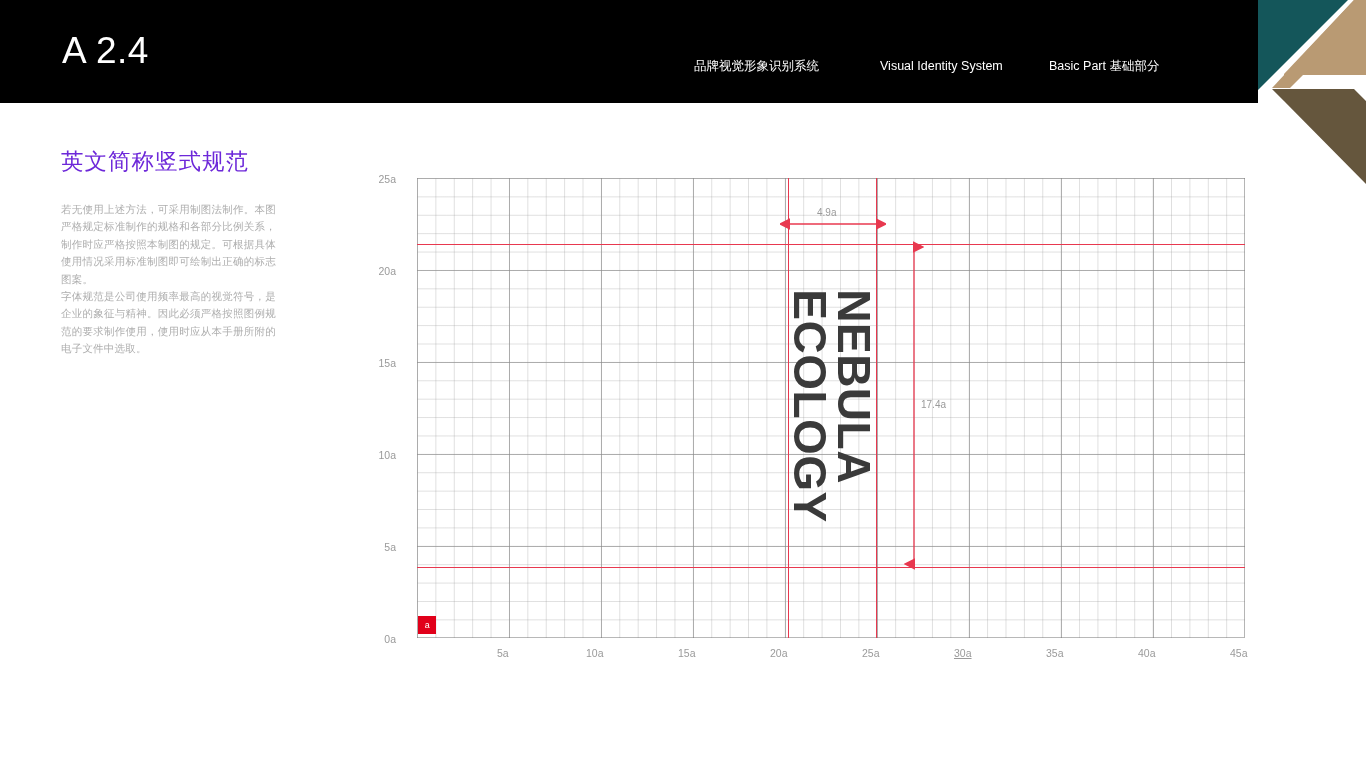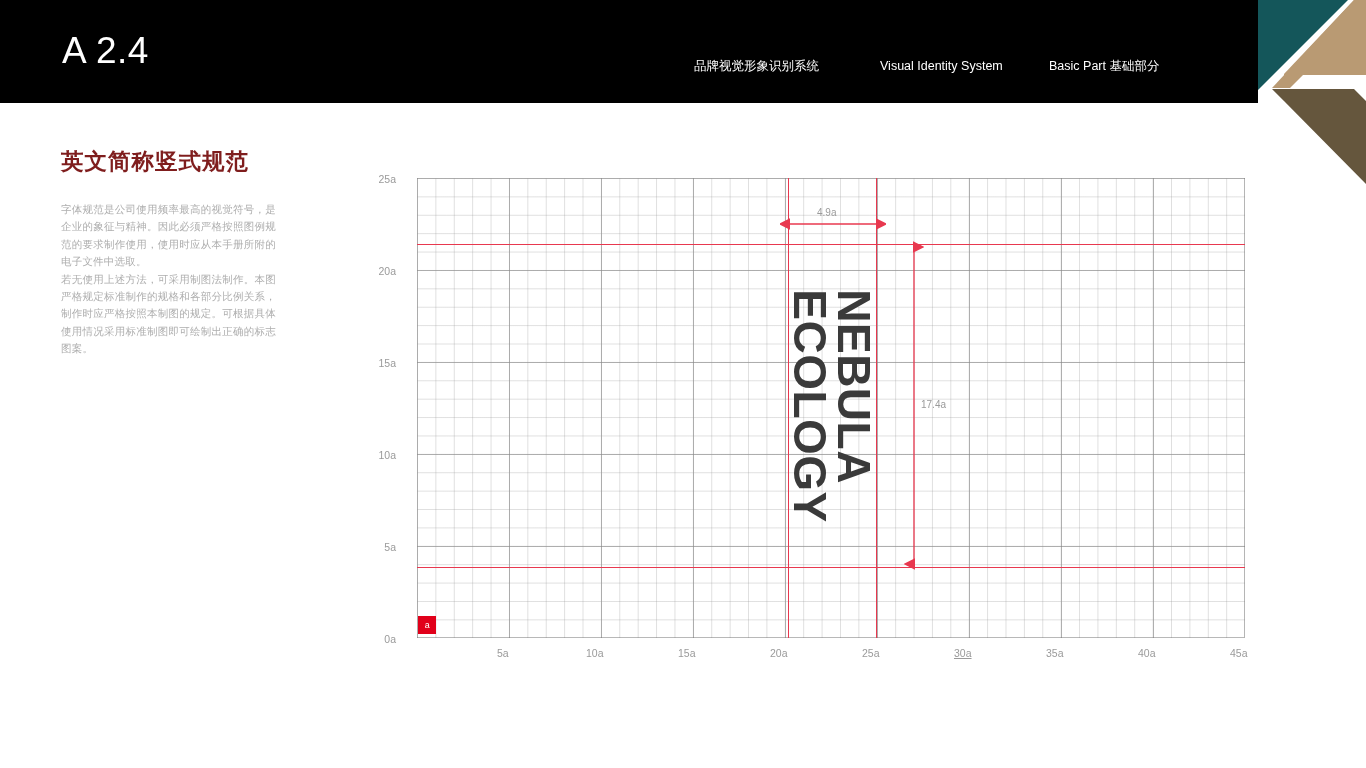--- a/index.html
+++ b/index.html
@@ -35,21 +35,21 @@
   .header-sub.cn  { left:694px; top:0; }
   .header-sub.en  { left:834px; top:0;margin-left:46px; }
   .header-sub.part{ left:1049px; top:0; }
 
   
   .corner-deco { position:absolute; right:0; top:0; width:136px; height:185px; z-index:2; }
 
   
   .left-col { position:absolute; left:61px; top:148px; width:215px; }
   .section-title {
-    color:#7f1d1d; font-size:22.5px; font-weight:700;
+    color:#6d28d9; font-size:22.5px; font-weight:400;
     letter-spacing:1px; line-height:1.2; margin-bottom:26px;
     white-space:nowrap;
   }
   .body-par {
     color:#aeaeae; font-size:10.5px; line-height:17.4px;
     letter-spacing:0.2px; text-align:justify;
   }
   .attn-block { margin-top:37px; }
   .attn-head {
     color:#aeaeae; font-size:10.5px; line-height:17.4px;
@@ -143,22 +143,22 @@
     <polygon points="0,0 118,0 28,90 0,90" fill="#14565a"></polygon>
 
     <polygon points="124,0 136,0 136,75 54,75 54,74" fill="#b99a73"></polygon>
     <polygon points="124,0 136,12 60,88 42,88" fill="#b99a73"></polygon>
 
     <polygon points="42,89 124,89 136,101 136,184 54,101" fill="#65563d"></polygon>
   </svg>
 
   <div class="left-col">
     <div class="section-title">英文简称竖式规范</div>
+    <p class="body-par">若无使用上述方法，可采用制图法制作。本图严格规定标准制作的规格和各部分比例关系，制作时应严格按照本制图的规定。可根据具体使用情况采用标准制图即可绘制出正确的标志图案。</p>
     <p class="body-par">字体规范是公司使用频率最高的视觉符号，是企业的象征与精神。因此必须严格按照图例规范的要求制作使用，使用时应从本手册所附的电子文件中选取。</p>
-    <p class="body-par">若无使用上述方法，可采用制图法制作。本图严格规定标准制作的规格和各部分比例关系，制作时应严格按照本制图的规定。可根据具体使用情况采用标准制图即可绘制出正确的标志图案。</p>
   </div>
 
   <div class="diagram">
 
     <div class="grid-box">
       <div class="grid-bg"></div>
       <div class="grid-border"></div>
     </div>
 
     <div class="ax-lab ax-y" style="left:372px; top:634px; width:24px;">0a</div>

